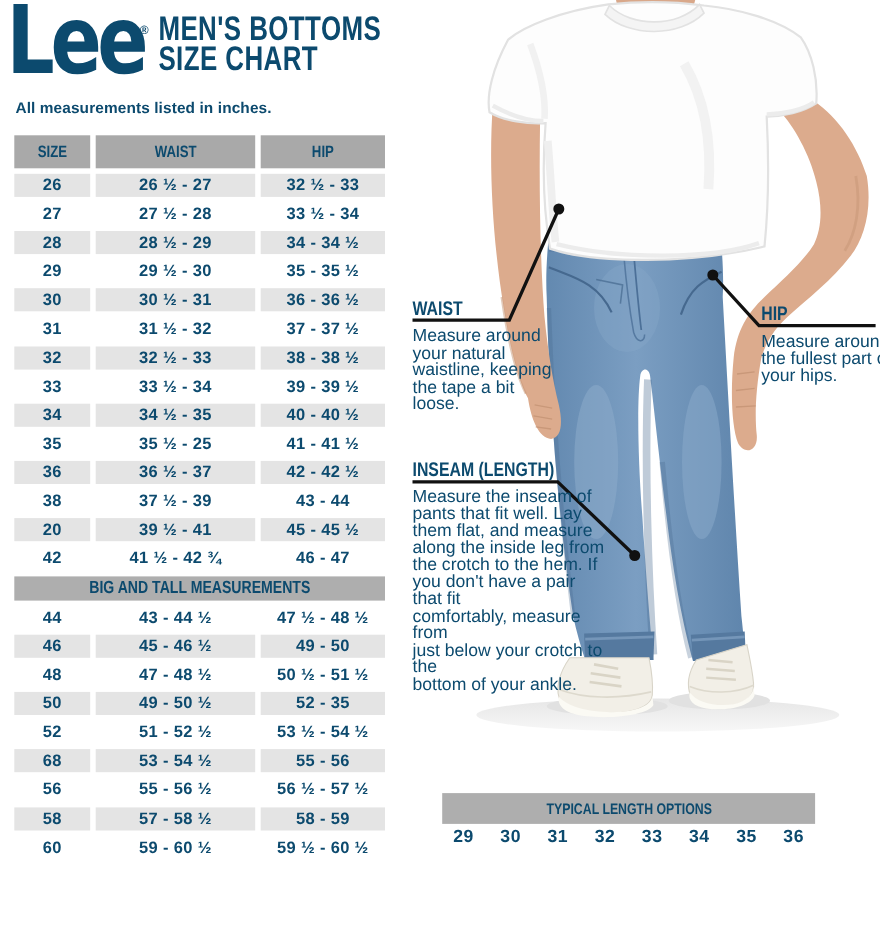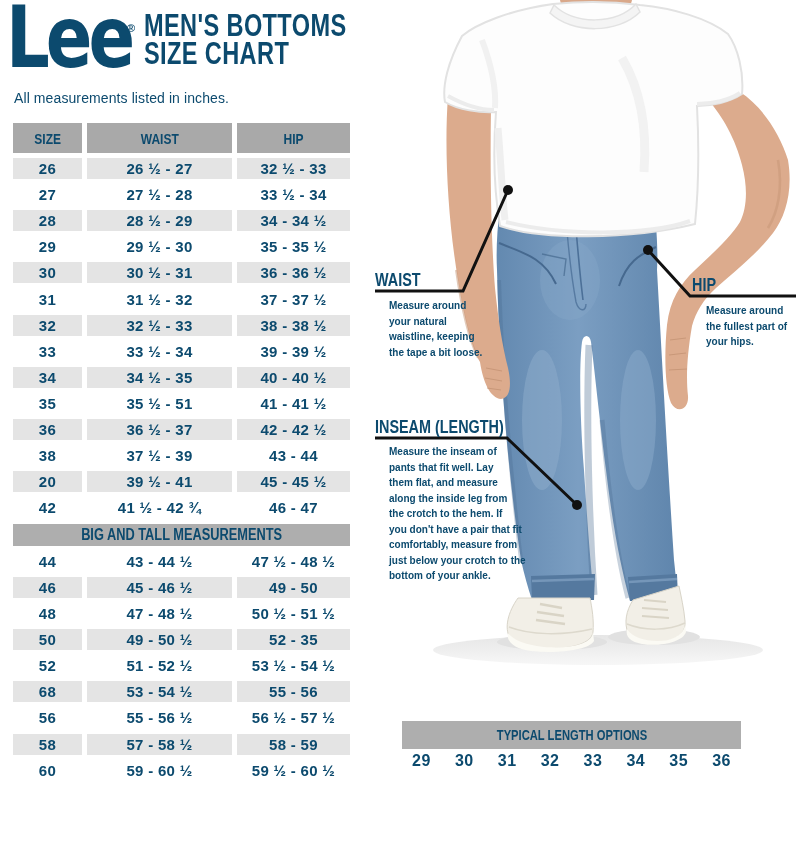--- a/index.html
+++ b/index.html
@@ -8,37 +8,37 @@
   
   .cond{display:inline-block;font-weight:700;transform:scaleX(0.8);transform-origin:0 50%;white-space:nowrap;}
   .cond.center{transform-origin:50% 50%;}
 
   
   .logo{position:absolute;left:6px;top:-6px;font-family:"DejaVu Sans",sans-serif;font-weight:900;
         font-size:86px;line-height:86px;letter-spacing:-5px;transform:scaleX(0.8);transform-origin:0 0;}
   .regmark{position:absolute;left:127px;top:22px;font-size:11px;font-weight:700;}
   .title{position:absolute;left:144px;top:12px;font-size:31px;line-height:28px;font-weight:800;
          letter-spacing:.5px;transform:scaleX(0.76);transform-origin:0 0;}
-  .subtitle{position:absolute;left:14px;top:90px;font-size:14px;font-weight:400;letter-spacing:.1px;}
+  .subtitle{position:absolute;left:14px;top:90px;font-size:14px;font-weight:700;letter-spacing:.1px;}
 
   
   .size-table{position:absolute;left:13px;top:123px;width:337px;}
   .thead,.trow{display:grid;grid-template-columns:69px 145px 113px;column-gap:5px;}
   .thead .th{background:#a9a9a9;height:30px;display:flex;align-items:center;justify-content:center;
              font-size:15px;}
   .trow{margin-top:5.1px;height:21px;}
   .trow .td{display:flex;align-items:center;justify-content:center;font-size:15px;font-weight:700;
             letter-spacing:.3px;}
   .trow.shaded .td{background:#e4e4e4;}
   .tbanner{margin-top:5.5px;height:22px;background:#aeaeae;display:flex;align-items:center;
            justify-content:center;font-size:16px;}
 
   
   .ann-title{position:absolute;font-size:18px;font-weight:700;}
-  .ann-desc{position:absolute;font-size:10px;line-height:15.5px;font-weight:700;white-space:pre-line;margin-left:14px;}
+  .ann-desc{position:absolute;font-size:16px;line-height:15.5px;font-weight:400;white-space:pre-line;}
 
   
   .len-banner{position:absolute;left:402px;top:721px;width:339px;height:28px;background:#aeaeae;
               display:flex;align-items:center;justify-content:center;font-size:14px;}
   .len-numbers{position:absolute;left:402px;top:752px;width:339px;display:flex;
                justify-content:space-between;padding:0 10px;box-sizing:border-box;}
   .len-numbers span{font-size:16px;font-weight:700;letter-spacing:.5px;}
 
   .man-svg{position:absolute;left:390px;top:0;}
   .callout-svg{position:absolute;left:0;top:0;pointer-events:none;}
@@ -109,21 +109,21 @@
           <div class="td">33 ½ - 34</div>
           <div class="td">39 - 39 ½</div>
         </div>
         <div class="trow shaded">
           <div class="td">34</div>
           <div class="td">34 ½ - 35</div>
           <div class="td">40 - 40 ½</div>
         </div>
         <div class="trow">
           <div class="td">35</div>
-          <div class="td">35 ½ - 51</div>
+          <div class="td">35 ½ - 25</div>
           <div class="td">41 - 41 ½</div>
         </div>
         <div class="trow shaded">
           <div class="td">36</div>
           <div class="td">36 ½ - 37</div>
           <div class="td">42 - 42 ½</div>
         </div>
         <div class="trow">
           <div class="td">38</div>
           <div class="td">37 ½ - 39</div>

